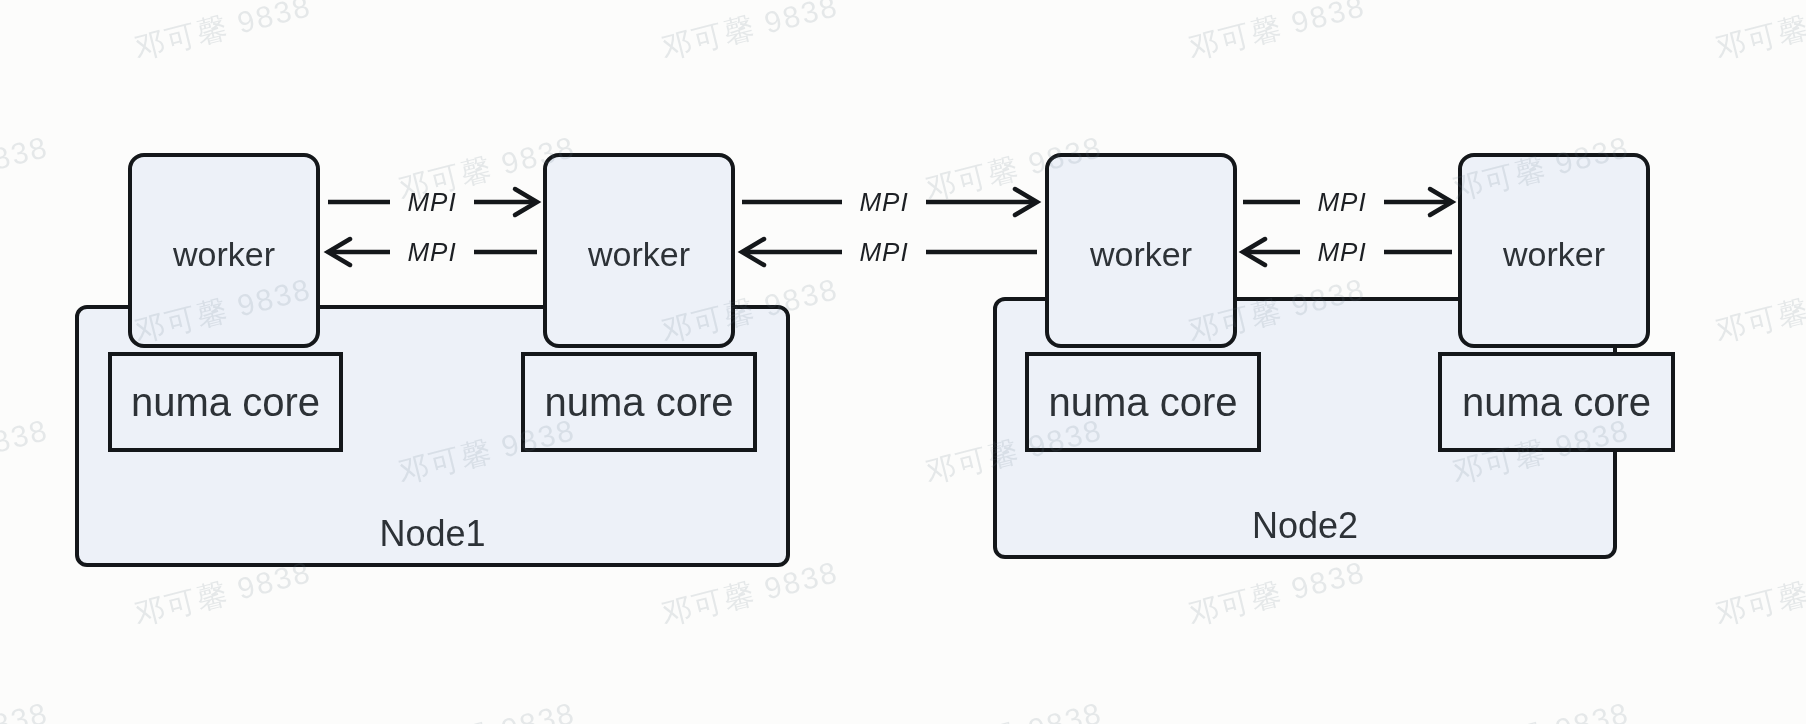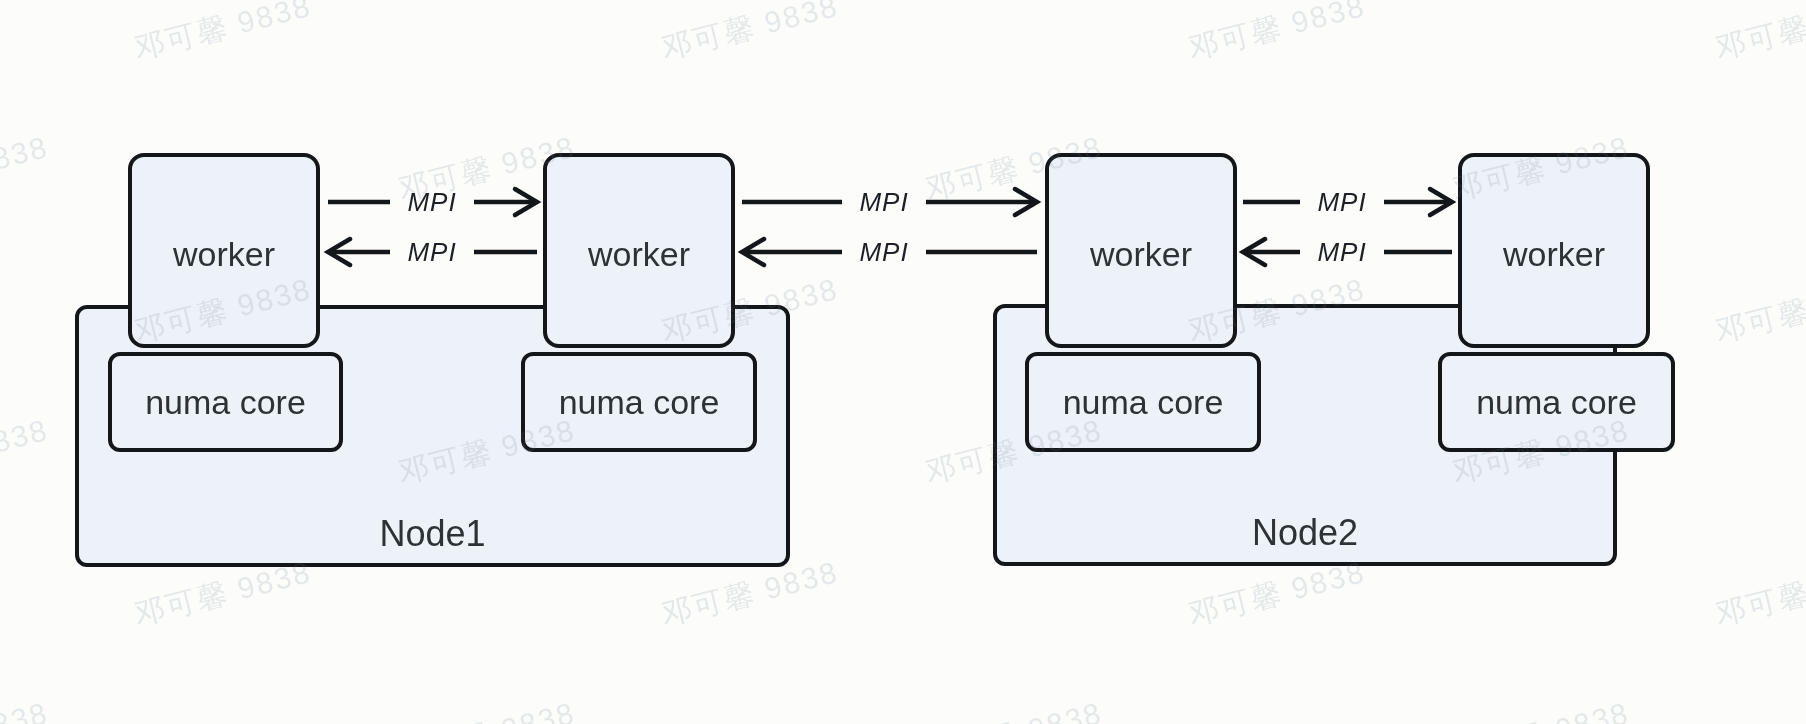--- a/index.html
+++ b/index.html
@@ -28,23 +28,23 @@
     border:4px solid var(--stroke);
   }
   .node{border-radius:12px;}
   .worker{
     border-radius:16px;
     display:flex;align-items:center;justify-content:center;
     padding-top:8px;
     font-size:34px;color:var(--label-text);
   }
   .numa{
-    border-radius:12px;
+    border-radius:0;
     display:flex;align-items:center;justify-content:center;
-    font-size:34px;color:var(--label-text);
+    font-size:40px;color:var(--label-text);
   }
   .node-label{
     position:absolute;left:50%;bottom:8px;
     transform:translateX(-50%);
     font-size:36px;color:var(--label-text);
     white-space:nowrap;
     text-align:center;
   }
   .mpi-label{
     position:absolute;
@@ -101,21 +101,21 @@
     <g>
       <path class="head" d="M1265 239 L1243 252 L1265 265"></path>
       <path d="M1246 252 H1300"></path>
         <path d="M1384 252 H1452"></path>
     </g>
   </svg>
 
   <div class="box node" style="left:75px;top:305px;width:715px;height:262px;">
     <span class="node-label">Node1</span>
   </div>
-  <div class="box node" style="left:993px;top:304px;width:624px;height:262px;">
+  <div class="box node" style="left:993px;top:297px;width:624px;height:262px;">
     <span class="node-label">Node2</span>
   </div>
 
   <div class="box numa" style="left:108px;top:352px;width:235px;height:100px;">
     <span>numa core</span>
   </div>
   <div class="box numa" style="left:521px;top:352px;width:236px;height:100px;">
     <span>numa core</span>
   </div>
   <div class="box numa" style="left:1025px;top:352px;width:236px;height:100px;">

